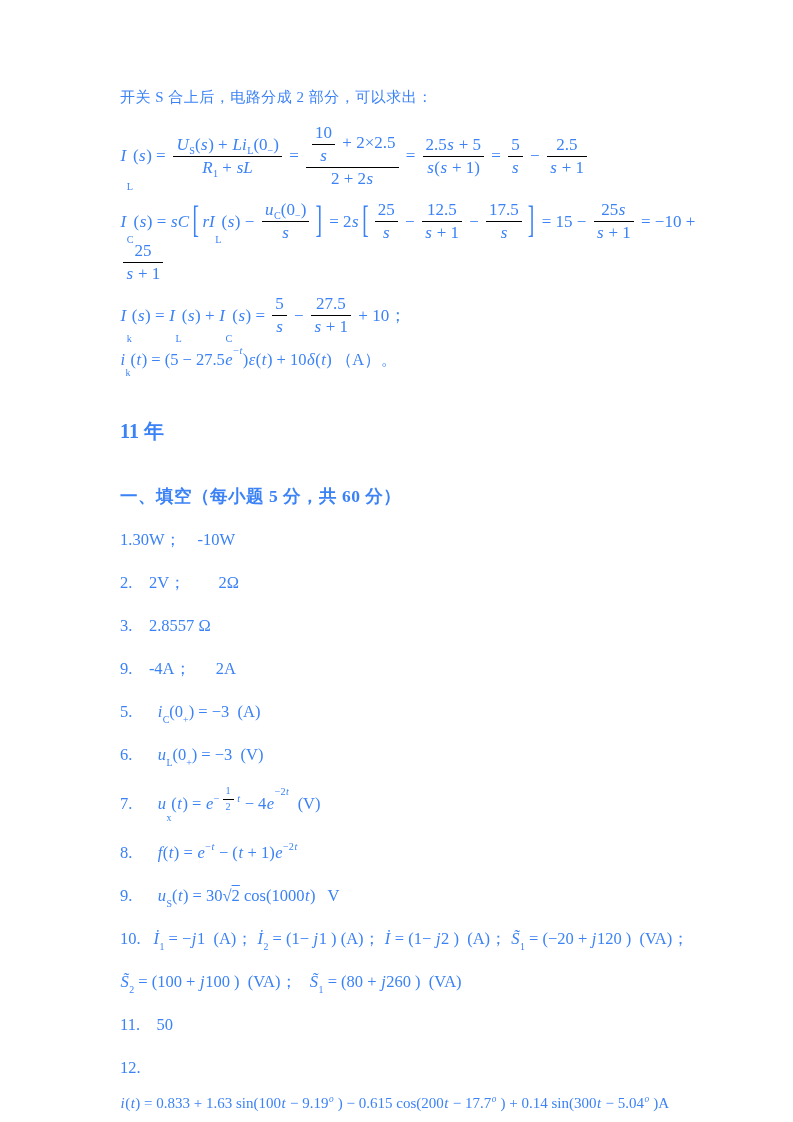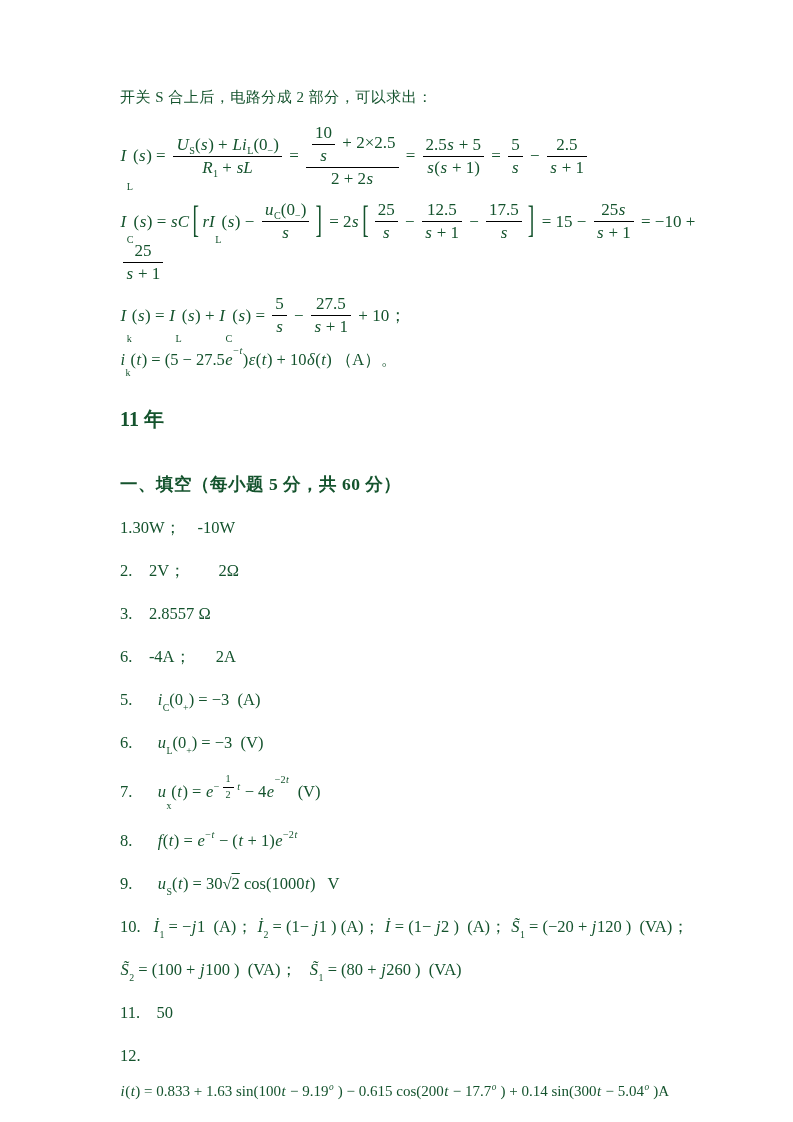--- a/index.html
+++ b/index.html
@@ -1,29 +1,29 @@
 <!DOCTYPE html>
 <html><head>
 <meta charset="utf-8">
 <style>
   html,body{margin:0;padding:0;background:#e8e8e8;}
   .page{
-    width:793px;height:1122px;background:#ffffff;color:#14532d;
+    width:793px;height:1122px;background:#ffffff;color:#3b82f6;
     font-family:"Liberation Serif","DejaVu Serif",serif;
     position:relative;overflow:hidden;margin:0 auto;
   }
   .content{padding:88px 58px 0 120px;}
   .intro{font-size:15px;margin-bottom:16px;letter-spacing:.5px;}
   .eq{display:flex;align-items:center;flex-wrap:wrap;white-space:pre;
       font-size:17px;line-height:1.15;}
   .eq-il{margin-bottom:12px;min-height:66px;}
   .eq-ic{margin-bottom:8px;min-height:52px;}
   .eq-ik{margin-bottom:6px;min-height:50px;}
   .eq-ikt{min-height:28px;font-size:16.5px;}
-  .year{font-size:20px;font-weight:bold;margin:32px 0 0 0;
+  .year{font-size:20px;font-weight:bold;margin:44px 0 0 0;
         font-family:"Liberation Serif","DejaVu Serif",serif;}
   .section{font-size:17.5px;font-weight:bold;margin:39px 0 0 0;letter-spacing:.5px;}
   .ans{display:flex;align-items:center;flex-wrap:wrap;white-space:pre;
        font-size:16.5px;margin-top:21px;min-height:22px;line-height:1.2;}
   .ans-7{min-height:34px;}
   .eq-final{margin-top:16px;font-size:15px;}
   
   .mt{white-space:pre;}
   .mi{font-style:italic;white-space:pre;padding:0 .5px;}
   .ms{font-size:60%;align-self:flex-end;position:relative;bottom:-2px;white-space:pre;}
@@ -50,21 +50,21 @@
     <div class="eq eq-ic"><span class="mi">I</span><span class="ms">C</span><span class="mt">(</span><span class="mi">s</span><span class="mt">) = </span><span class="mi">sC</span><span class="mt bb">[</span><span class="mi">rI</span><span class="ms">L</span><span class="mt">(</span><span class="mi">s</span><span class="mt">) − </span><span class="mf"><span class="mfn"><span class="mi">u</span><span class="ms">C</span><span class="mt">(0</span><span class="ms">−</span><span class="mt">)</span></span><span class="mfd"><span class="mi">s</span></span></span><span class="mt bb">]</span><span class="mt"> = 2</span><span class="mi">s</span><span class="mt bb">[</span><span class="mf"><span class="mfn"><span class="mt">25</span></span><span class="mfd"><span class="mi">s</span></span></span><span class="mt"> − </span><span class="mf"><span class="mfn"><span class="mt">12.5</span></span><span class="mfd"><span class="mi">s</span><span class="mt"> + 1</span></span></span><span class="mt"> − </span><span class="mf"><span class="mfn"><span class="mt">17.5</span></span><span class="mfd"><span class="mi">s</span></span></span><span class="mt bb">]</span><span class="mt"> = 15 − </span><span class="mf"><span class="mfn"><span class="mt">25</span><span class="mi">s</span></span><span class="mfd"><span class="mi">s</span><span class="mt"> + 1</span></span></span><span class="mt"> = −10 + </span><span class="mf"><span class="mfn"><span class="mt">25</span></span><span class="mfd"><span class="mi">s</span><span class="mt"> + 1</span></span></span></div>
     <div class="eq eq-ik"><span class="mi">I</span><span class="ms">k</span><span class="mt">(</span><span class="mi">s</span><span class="mt">) = </span><span class="mi">I</span><span class="ms">L</span><span class="mt">(</span><span class="mi">s</span><span class="mt">) + </span><span class="mi">I</span><span class="ms">C</span><span class="mt">(</span><span class="mi">s</span><span class="mt">) = </span><span class="mf"><span class="mfn"><span class="mt">5</span></span><span class="mfd"><span class="mi">s</span></span></span><span class="mt"> − </span><span class="mf"><span class="mfn"><span class="mt">27.5</span></span><span class="mfd"><span class="mi">s</span><span class="mt"> + 1</span></span></span><span class="mt"> + 10；</span></div>
     <div class="eq eq-ikt"><span class="mi">i</span><span class="ms">k</span><span class="mt">(</span><span class="mi">t</span><span class="mt">) = (5 − 27.5</span><span class="mi">e</span><span class="msup"><span class="mt">−</span><span class="mi">t</span></span><span class="mt">)</span><span class="mi">ε</span><span class="mt">(</span><span class="mi">t</span><span class="mt">) + 10</span><span class="mi">δ</span><span class="mt">(</span><span class="mi">t</span><span class="mt">)</span><span class="mt"> （A）。</span></div>
 
     <h2 class="year">11 年</h2>
     <h3 class="section">一、填空（每小题 5 分，共 60 分）</h3>
 
     <div class="ans"><span class="mt">1.30W；    -10W</span></div>
     <div class="ans"><span class="mt">2.    2V；        2Ω</span></div>
     <div class="ans"><span class="mt">3.    2.8557 Ω</span></div>
-    <div class="ans"><span class="mt">6.    -4A；      2A</span></div>
+    <div class="ans"><span class="mt">9.    -4A；      2A</span></div>
     <div class="ans"><span class="mt">5.      </span><span class="mi">i</span><span class="ms">C</span><span class="mt">(0</span><span class="ms">+</span><span class="mt">) = −3  (A)</span></div>
     <div class="ans"><span class="mt">6.      </span><span class="mi">u</span><span class="ms">L</span><span class="mt">(0</span><span class="ms">+</span><span class="mt">) = −3  (V)</span></div>
     <div class="ans ans-7"><span class="mt">7.      </span><span class="mi">u</span><span class="ms">x</span><span class="mt">(</span><span class="mi">t</span><span class="mt">) = </span><span class="mi">e</span><span class="msup"><span class="mt">−</span><span class="mf"><span class="mfn"><span class="mt">1</span></span><span class="mfd"><span class="mt">2</span></span></span><span class="mi">t</span></span><span class="mt"> − 4</span><span class="mi">e</span><span class="msup"><span class="mt">−2</span><span class="mi">t</span></span><span class="mt">  (V)</span></div>
     <div class="ans"><span class="mt">8.      </span><span class="mi">f</span><span class="mt">(</span><span class="mi">t</span><span class="mt">) = </span><span class="mi">e</span><span class="msup"><span class="mt">−</span><span class="mi">t</span></span><span class="mt"> − (</span><span class="mi">t</span><span class="mt"> + 1)</span><span class="mi">e</span><span class="msup"><span class="mt">−2</span><span class="mi">t</span></span></div>
     <div class="ans"><span class="mt">9.      </span><span class="mi">u</span><span class="ms">S</span><span class="mt">(</span><span class="mi">t</span><span class="mt">) = 30√</span><span class="mt ovl">2</span><span class="mt"> cos(1000</span><span class="mi">t</span><span class="mt">)   V</span></div>
     <div class="ans"><span class="mt">10.   </span><span class="mi">İ</span><span class="ms">1</span><span class="mt"> = −</span><span class="mi">j</span><span class="mt">1  (A)； </span><span class="mi">İ</span><span class="ms">2</span><span class="mt"> = (1− </span><span class="mi">j</span><span class="mt">1 ) (A)； </span><span class="mi">İ</span><span class="mt"> = (1− </span><span class="mi">j</span><span class="mt">2 )  (A)； </span><span class="mi">S̃</span><span class="ms">1</span><span class="mt"> = (−20 + </span><span class="mi">j</span><span class="mt">120 )  (VA)；</span></div>
     <div class="ans"><span class="mi">S̃</span><span class="ms">2</span><span class="mt"> = (100 + </span><span class="mi">j</span><span class="mt">100 )  (VA)；   </span><span class="mi">S̃</span><span class="ms">1</span><span class="mt"> = (80 + </span><span class="mi">j</span><span class="mt">260 )  (VA)</span></div>
     <div class="ans"><span class="mt">11.    50</span></div>
     <div class="ans"><span class="mt">12.</span></div>
 

